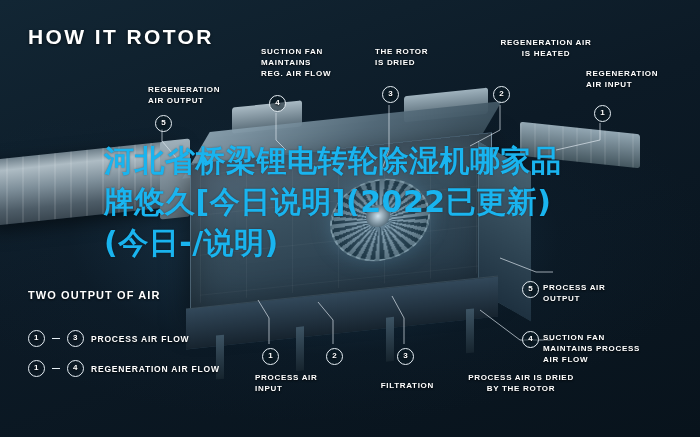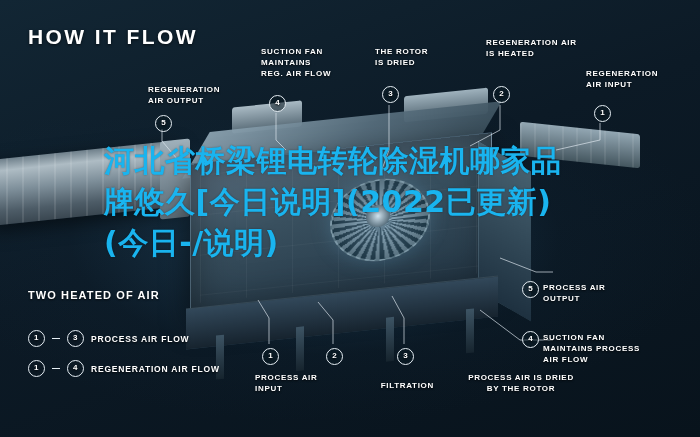--- a/index.html
+++ b/index.html
@@ -344,37 +344,37 @@
       <path d="M500,105 L500,130 L470,146"></path>
       <path d="M600,123 L600,140 L556,150"></path>
       <path d="M553,272 L536,272 L500,258"></path>
       <path d="M553,340 L520,340 L480,310"></path>
       <path d="M269,344 L269,318 L258,300"></path>
       <path d="M333,344 L333,320 L318,302"></path>
       <path d="M404,344 L404,318 L392,296"></path>
     </g>
   </svg>
 
-  <div class="headline">HOW IT FLOW</div>
+  <div class="headline">HOW IT ROTOR</div>
 
   <div class="numdot" style="left:155px; top:115px;">5</div>
   <div class="callout" style="left:148px; top:84px; width:110px;">REGENERATION
 AIR OUTPUT</div>
 
   <div class="numdot" style="left:269px; top:95px;">4</div>
   <div class="callout" style="left:261px; top:46px; width:110px;">SUCTION FAN
 MAINTAINS
 REG. AIR FLOW</div>
 
   <div class="numdot" style="left:382px; top:86px;">3</div>
   <div class="callout" style="left:375px; top:46px; width:105px;">THE ROTOR
 IS DRIED</div>
 
   <div class="numdot" style="left:493px; top:86px;">2</div>
-  <div class="callout" style="left:486px; top:37px; width:120px;">REGENERATION AIR
+  <div class="callout" style="left:486px; top:37px; width:120px;text-align:center;">REGENERATION AIR
 IS HEATED</div>
 
   <div class="numdot" style="left:594px; top:105px;">1</div>
   <div class="callout" style="left:586px; top:68px; width:108px;">REGENERATION
 AIR INPUT</div>
 
   <div class="numdot" style="left:522px; top:281px;">5</div>
   <div class="callout" style="left:543px; top:282px; width:120px;">PROCESS AIR
 OUTPUT</div>
 
@@ -387,21 +387,21 @@
   <div class="callout" style="left:255px; top:372px; width:100px;">PROCESS AIR
 INPUT</div>
 
   <div class="numdot" style="left:326px; top:348px;">2</div>
   <div class="callout" style="left:344px; top:380px; width:90px;text-align:right;">FILTRATION</div>
 
   <div class="numdot" style="left:397px; top:348px;">3</div>
   <div class="callout" style="left:436px; top:372px; width:170px;text-align:center;">PROCESS AIR IS DRIED
 BY THE ROTOR</div>
 
-  <div class="legend-title">TWO HEATED OF AIR</div>
+  <div class="legend-title">TWO OUTPUT OF AIR</div>
 
   <div class="legend-row r1">
     <span class="legend-dot">1</span>
     <span class="legend-dash"></span>
     <span class="legend-dot">3</span>
     <span>PROCESS AIR FLOW</span>
   </div>
 
   <div class="legend-row r2">
     <span class="legend-dot">1</span>

